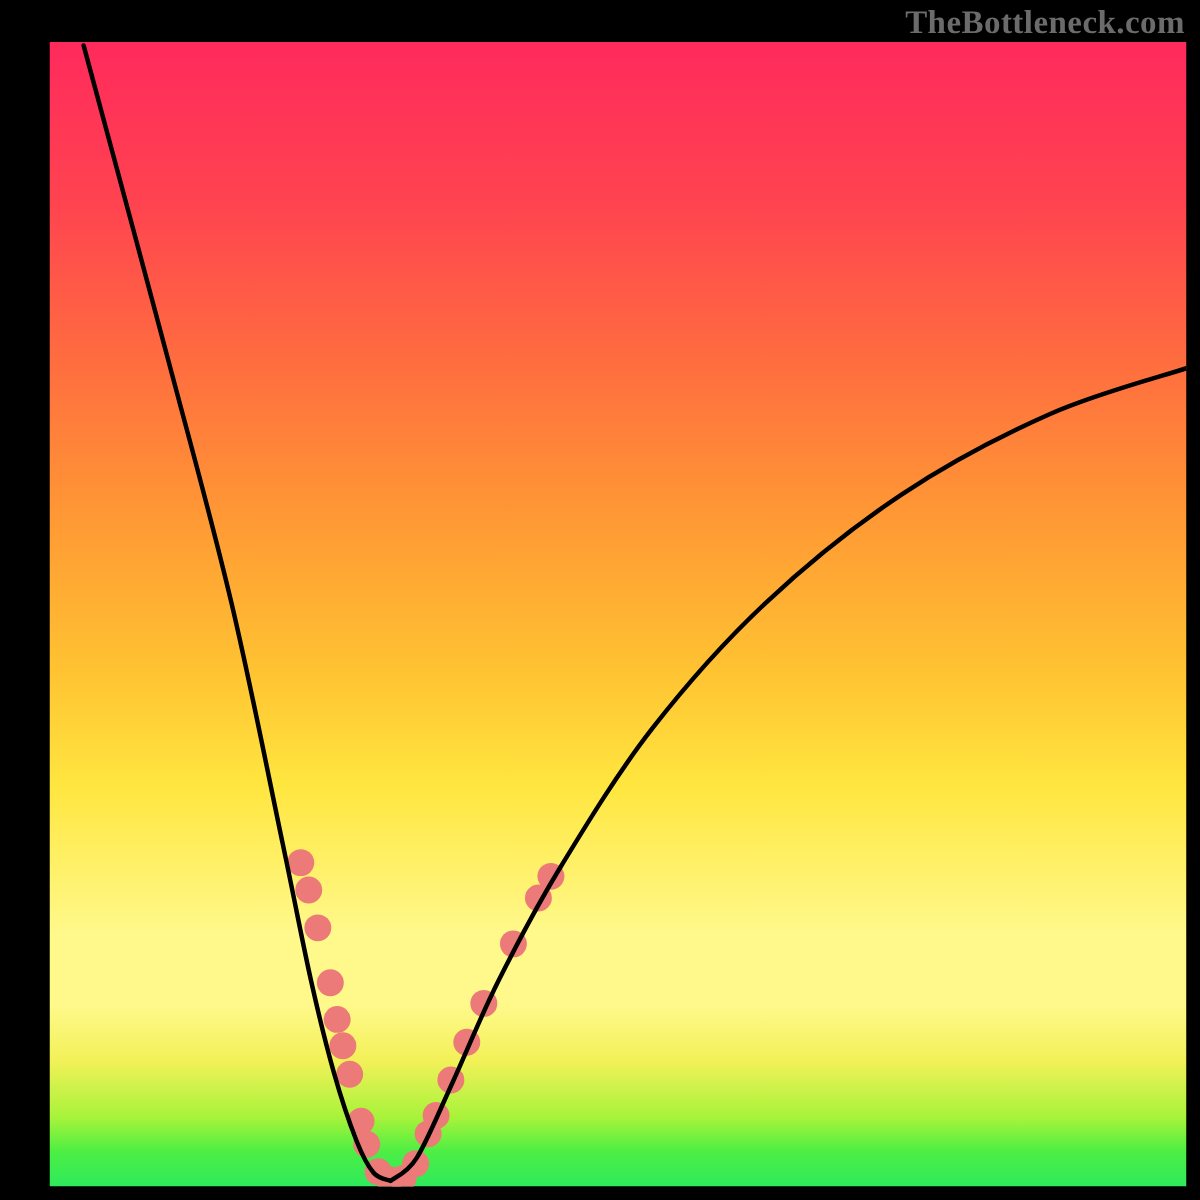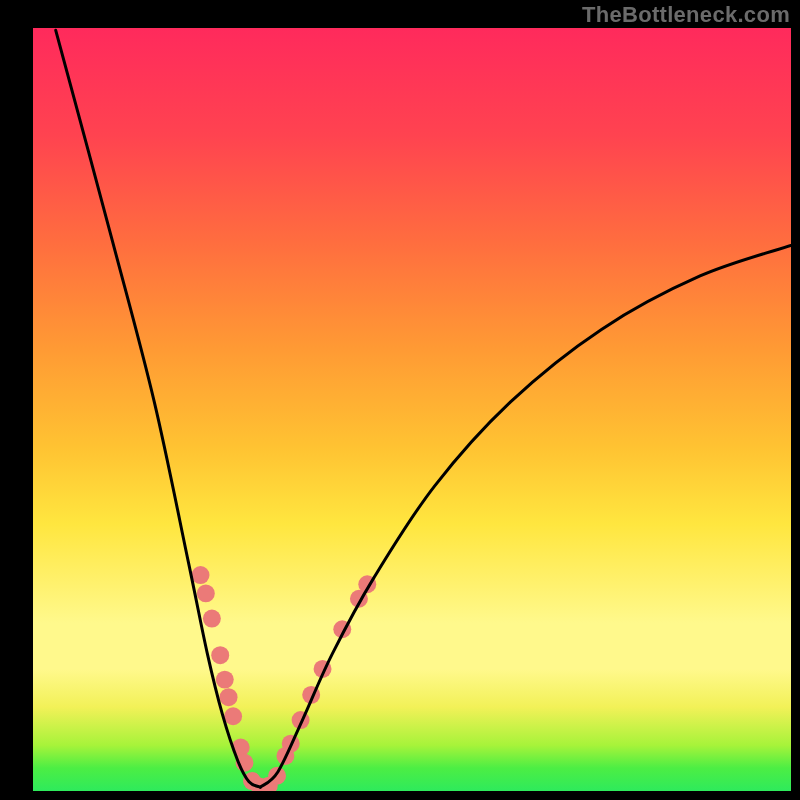--- a/index.html
+++ b/index.html
@@ -39,20 +39,21 @@
   }
   .watermark {
     position: absolute;
     top: 2px;
     right: 10px;
     font-size: 22px;
     font-weight: 600;
     color: #6b6b6b;
     letter-spacing: 0.3px;
     user-select: none;
+    font-family: Liberation Serif, serif;
   }
   svg.curves {
     position: absolute;
     left: 0;
     top: 0;
     width: 100%;
     height: 100%;
   }
 </style>
 </head>

